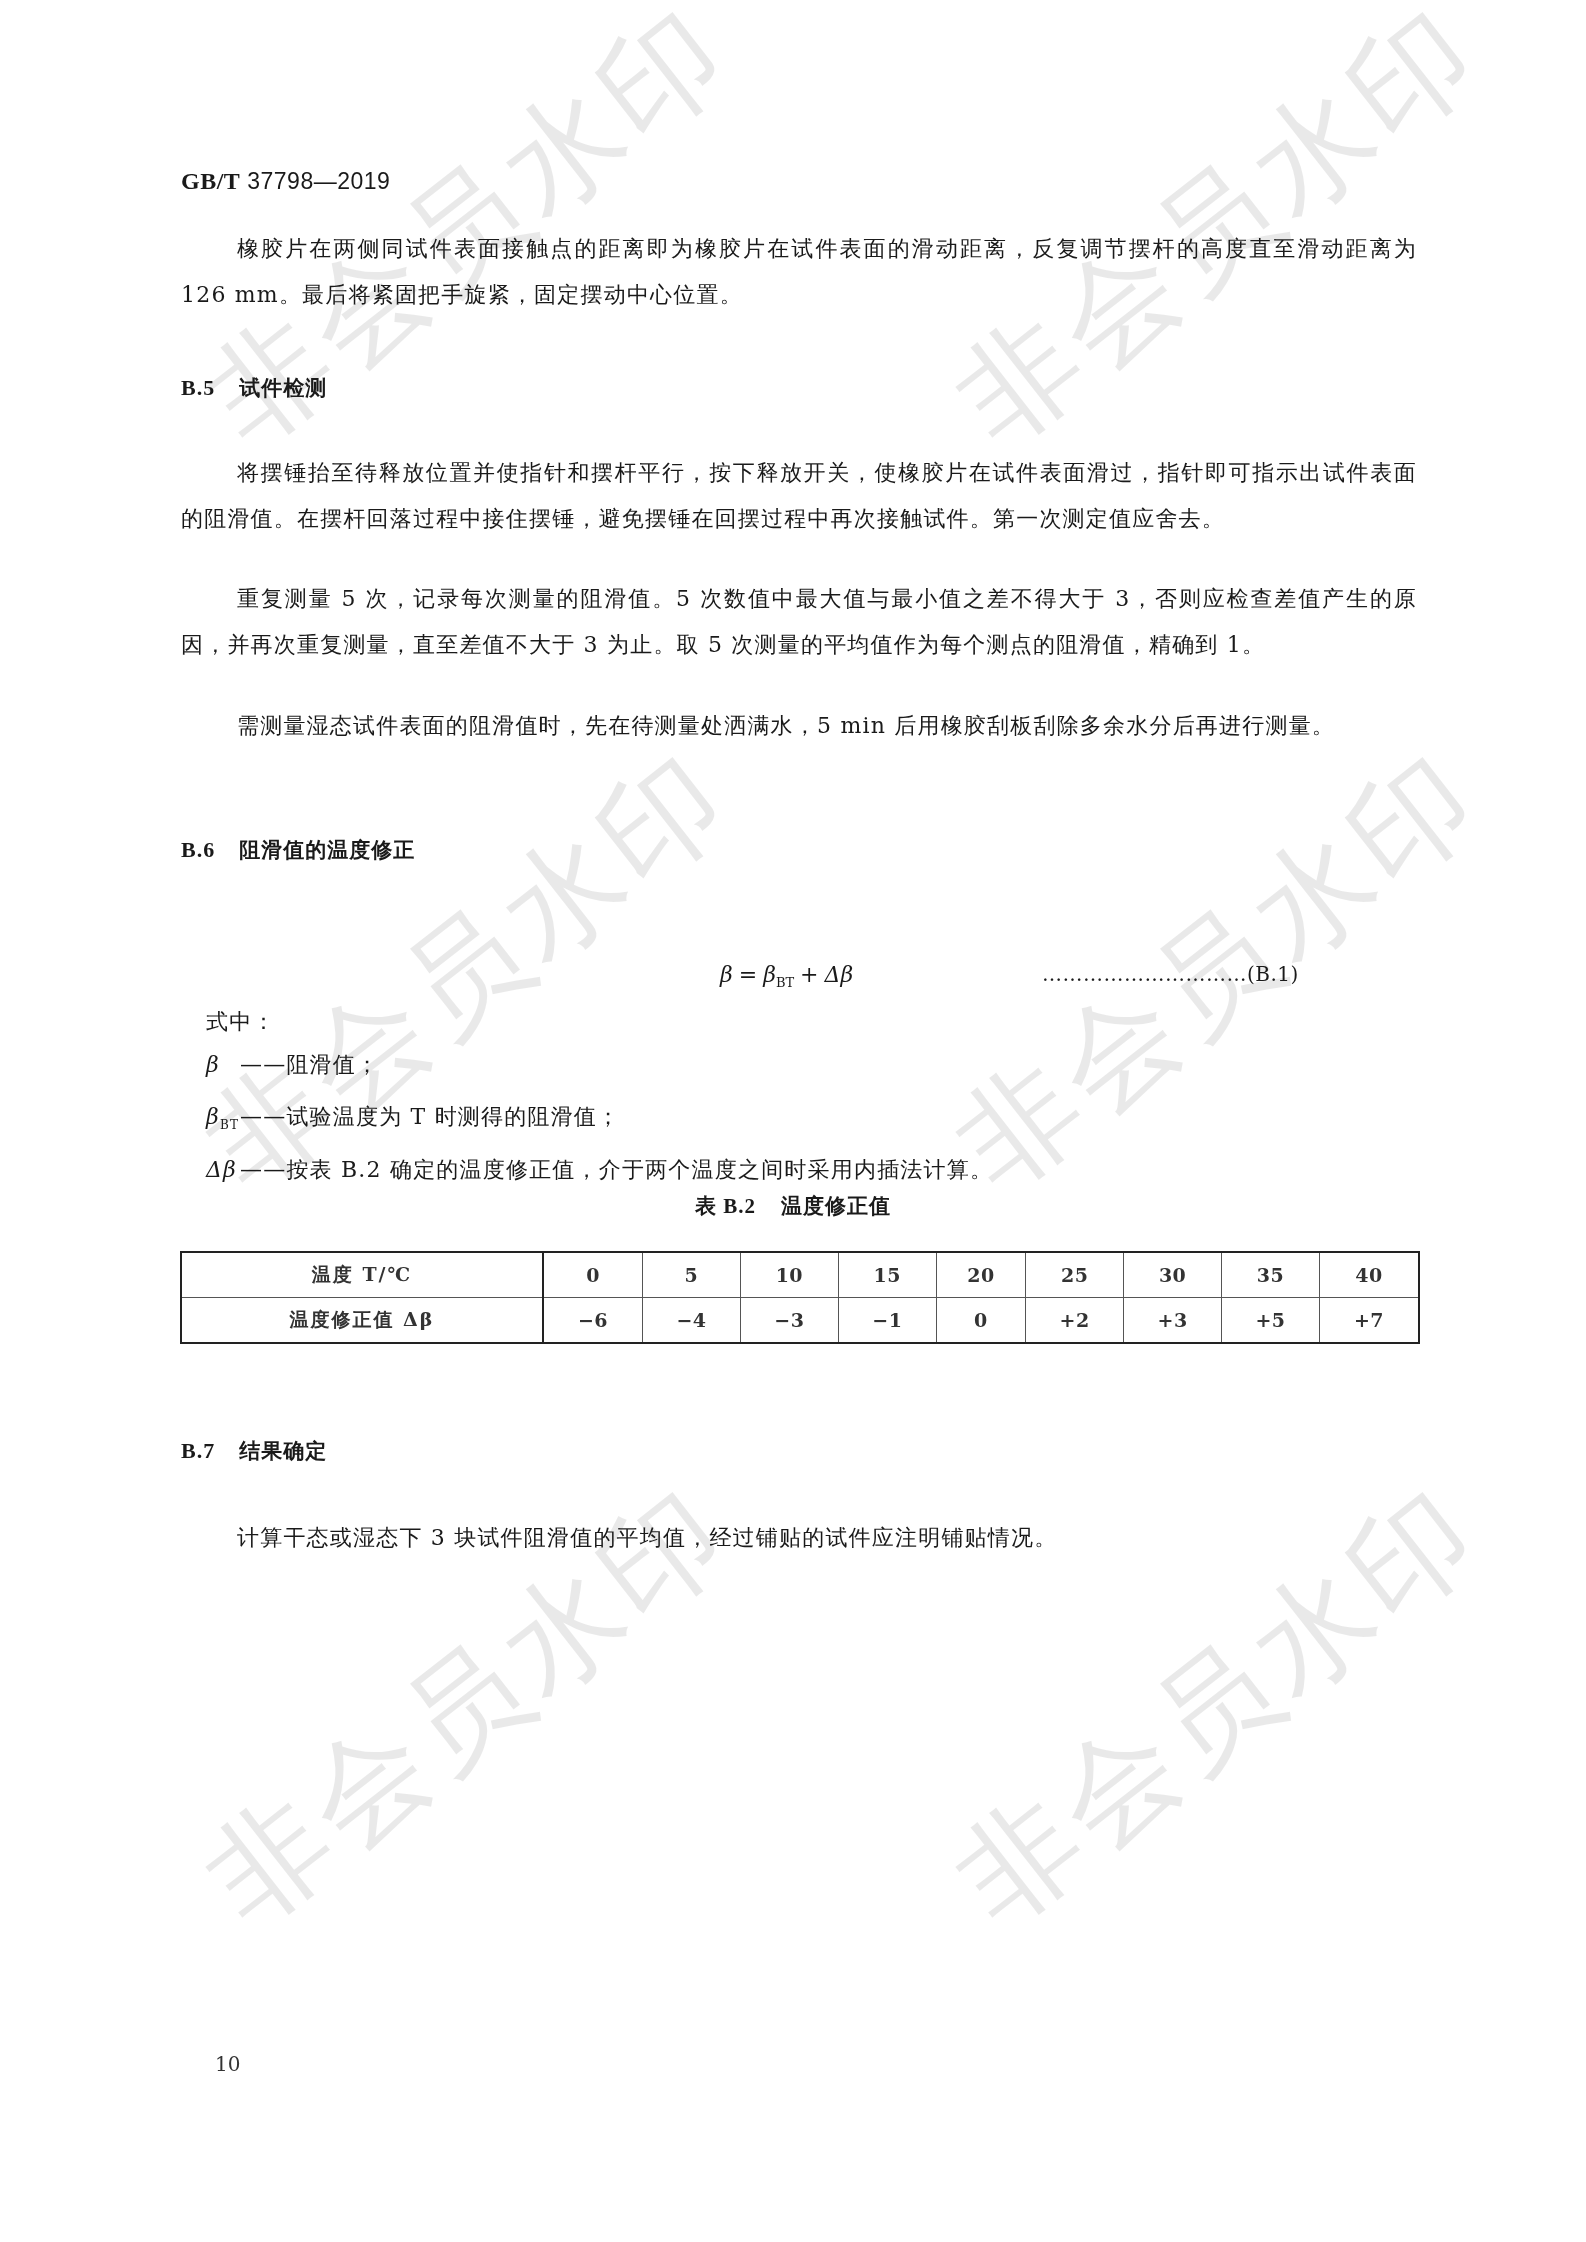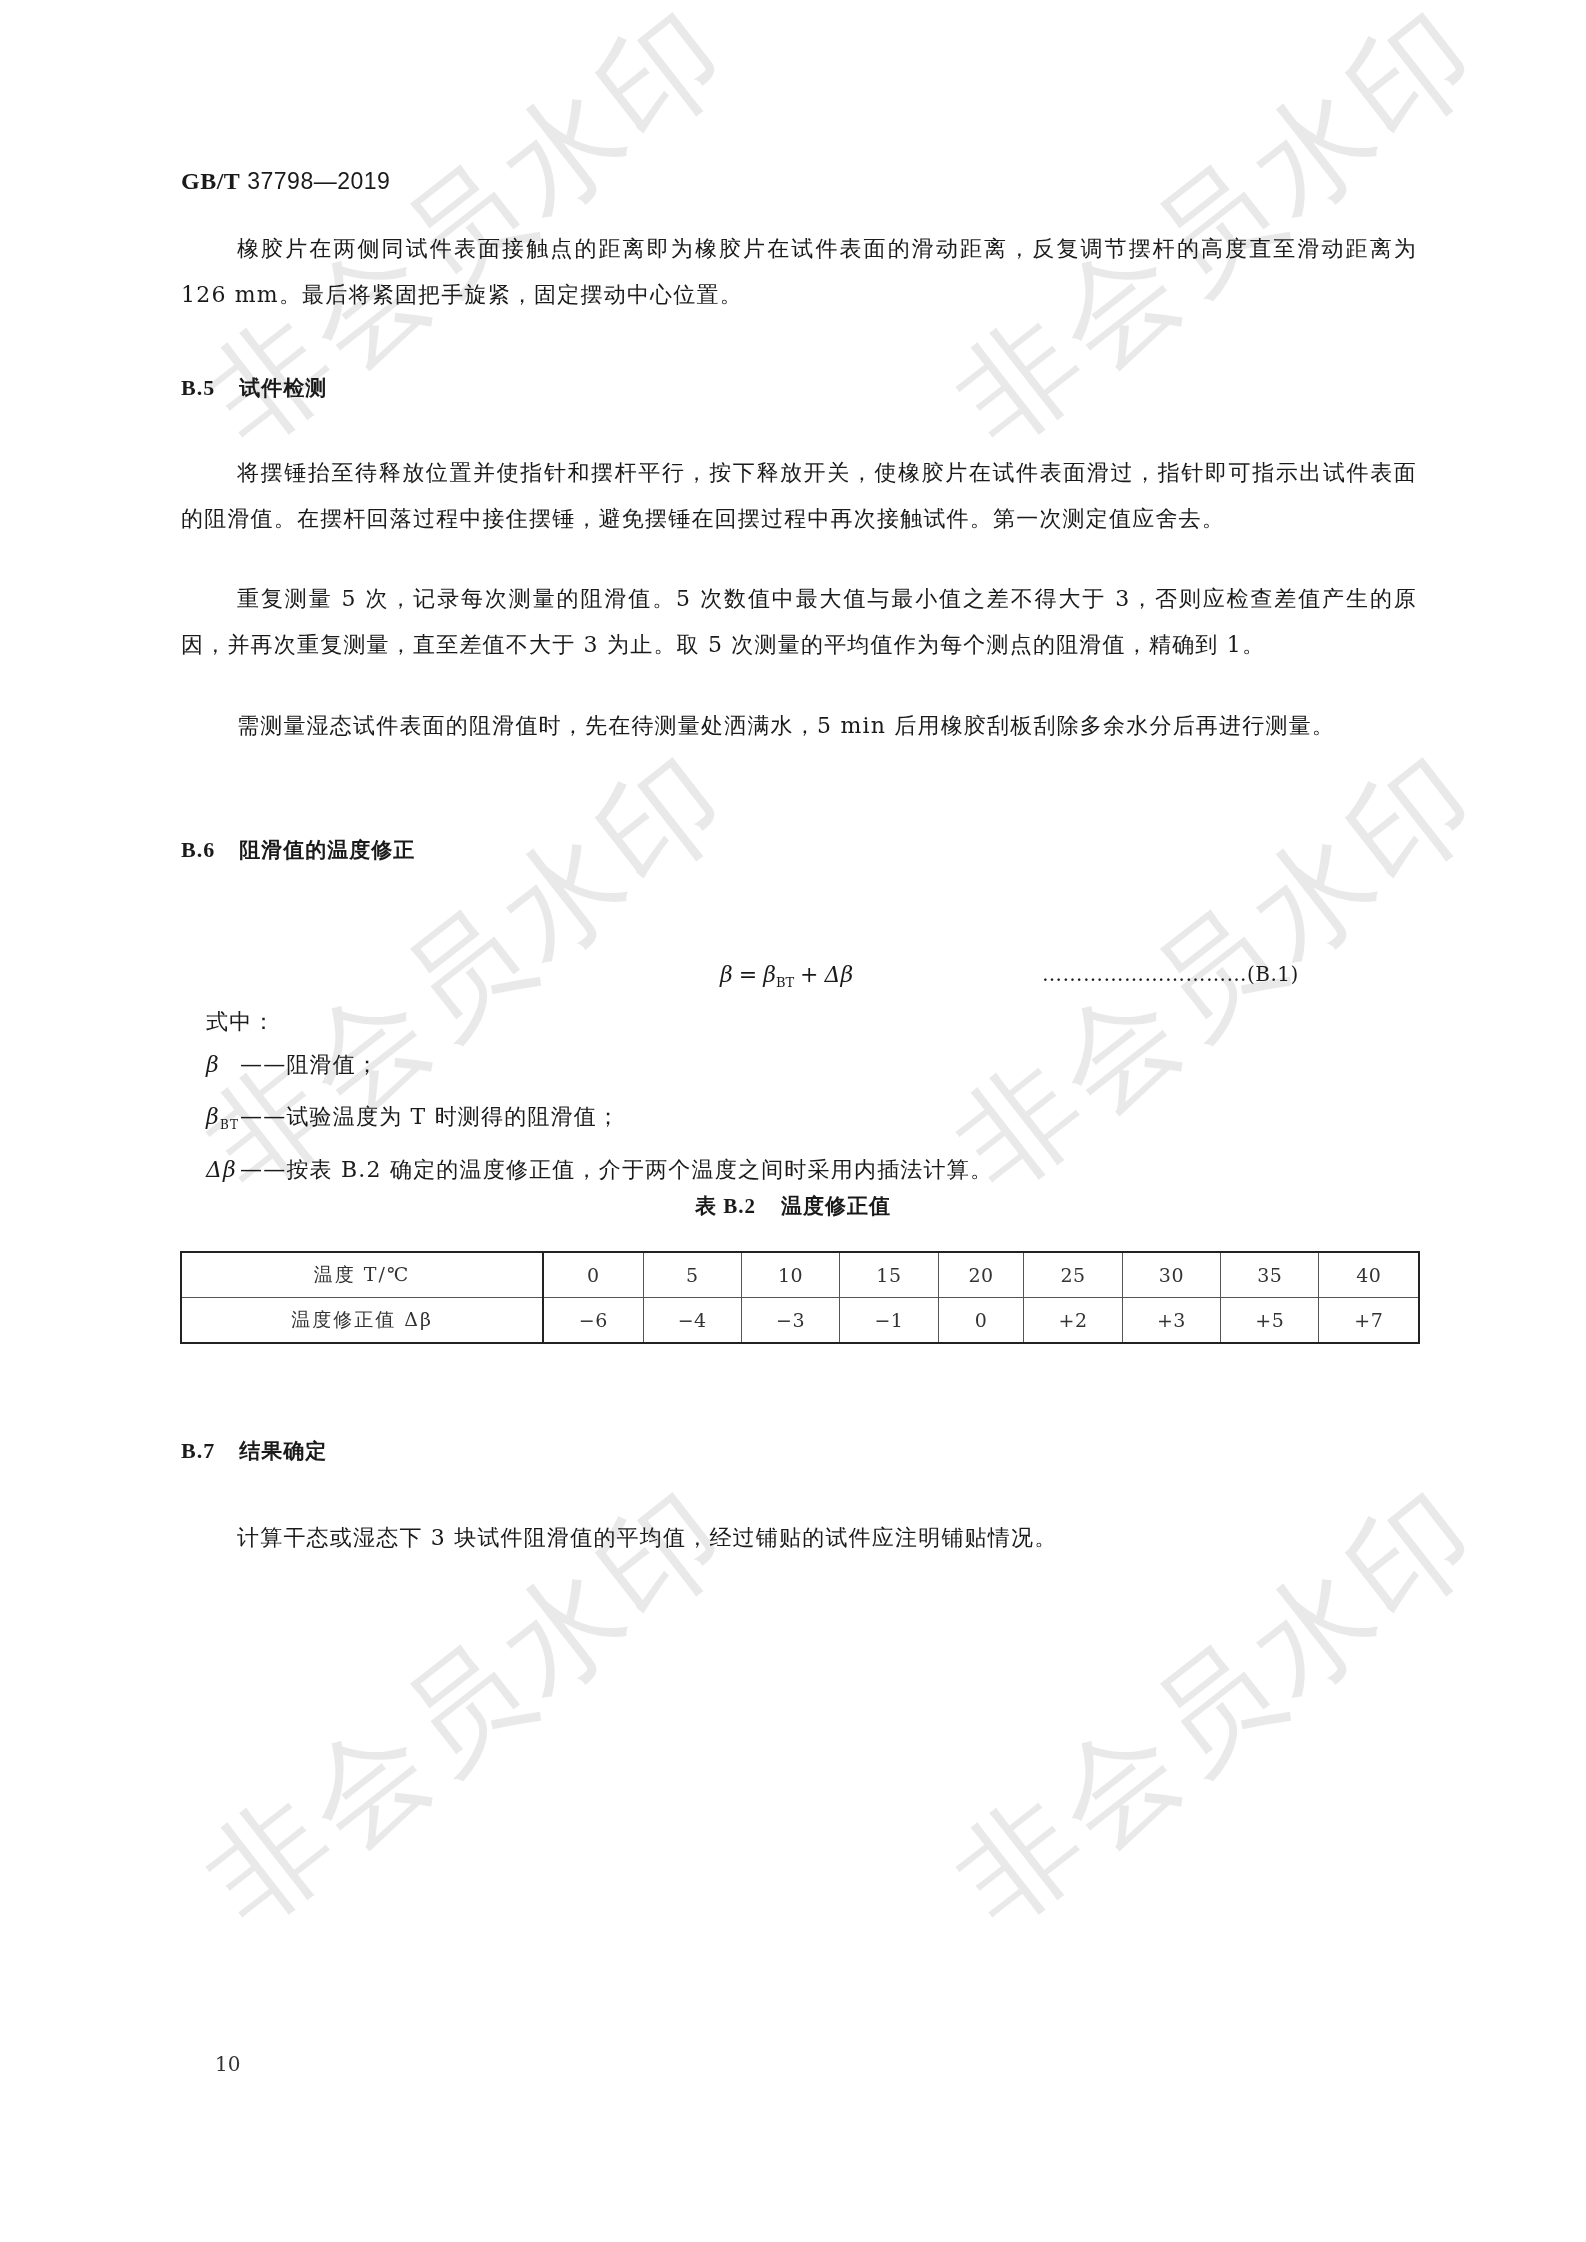--- a/index.html
+++ b/index.html
@@ -98,20 +98,21 @@
     }
     .table-title .tnum { font-family: "Liberation Serif", serif; }
     table.corr {
       position: absolute;
       left: 180px; top: 1251px;
       width: 1240px;
       border-collapse: collapse;
       border: 2px solid #222;
       font-size: 19px;
       color: #333;
+      font-weight: bold;
     }
     table.corr td {
       border: 1px solid #555;
       height: 44px;
       text-align: center;
       padding: 0;
       letter-spacing: 0.5px;
     }
     table.corr td.rowhead { width: 360px; border-right: 2px solid #222; letter-spacing: 2px; }
     .page-number {

